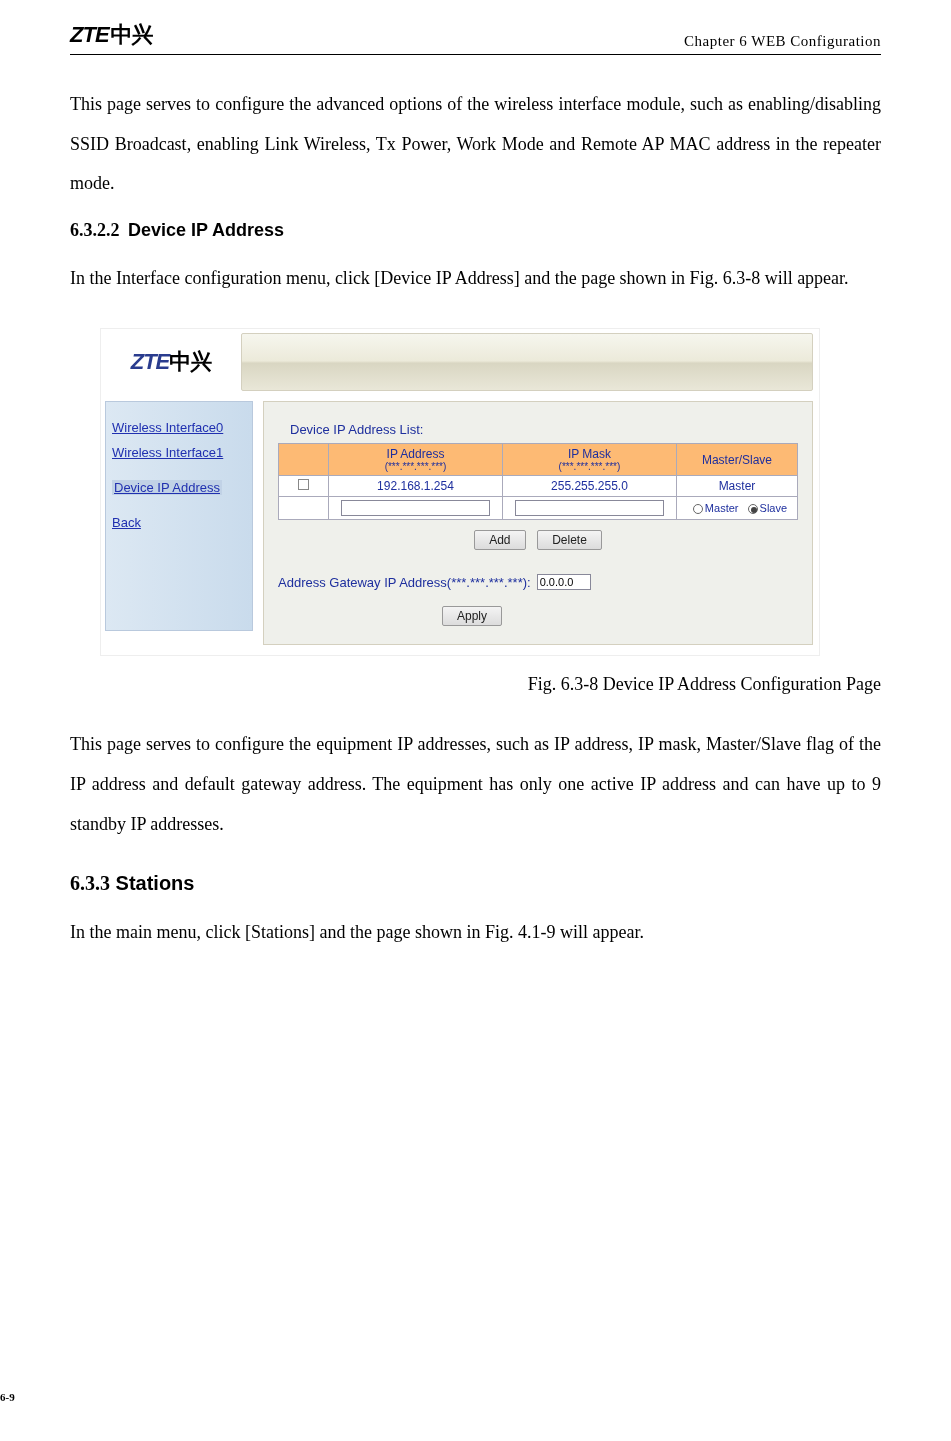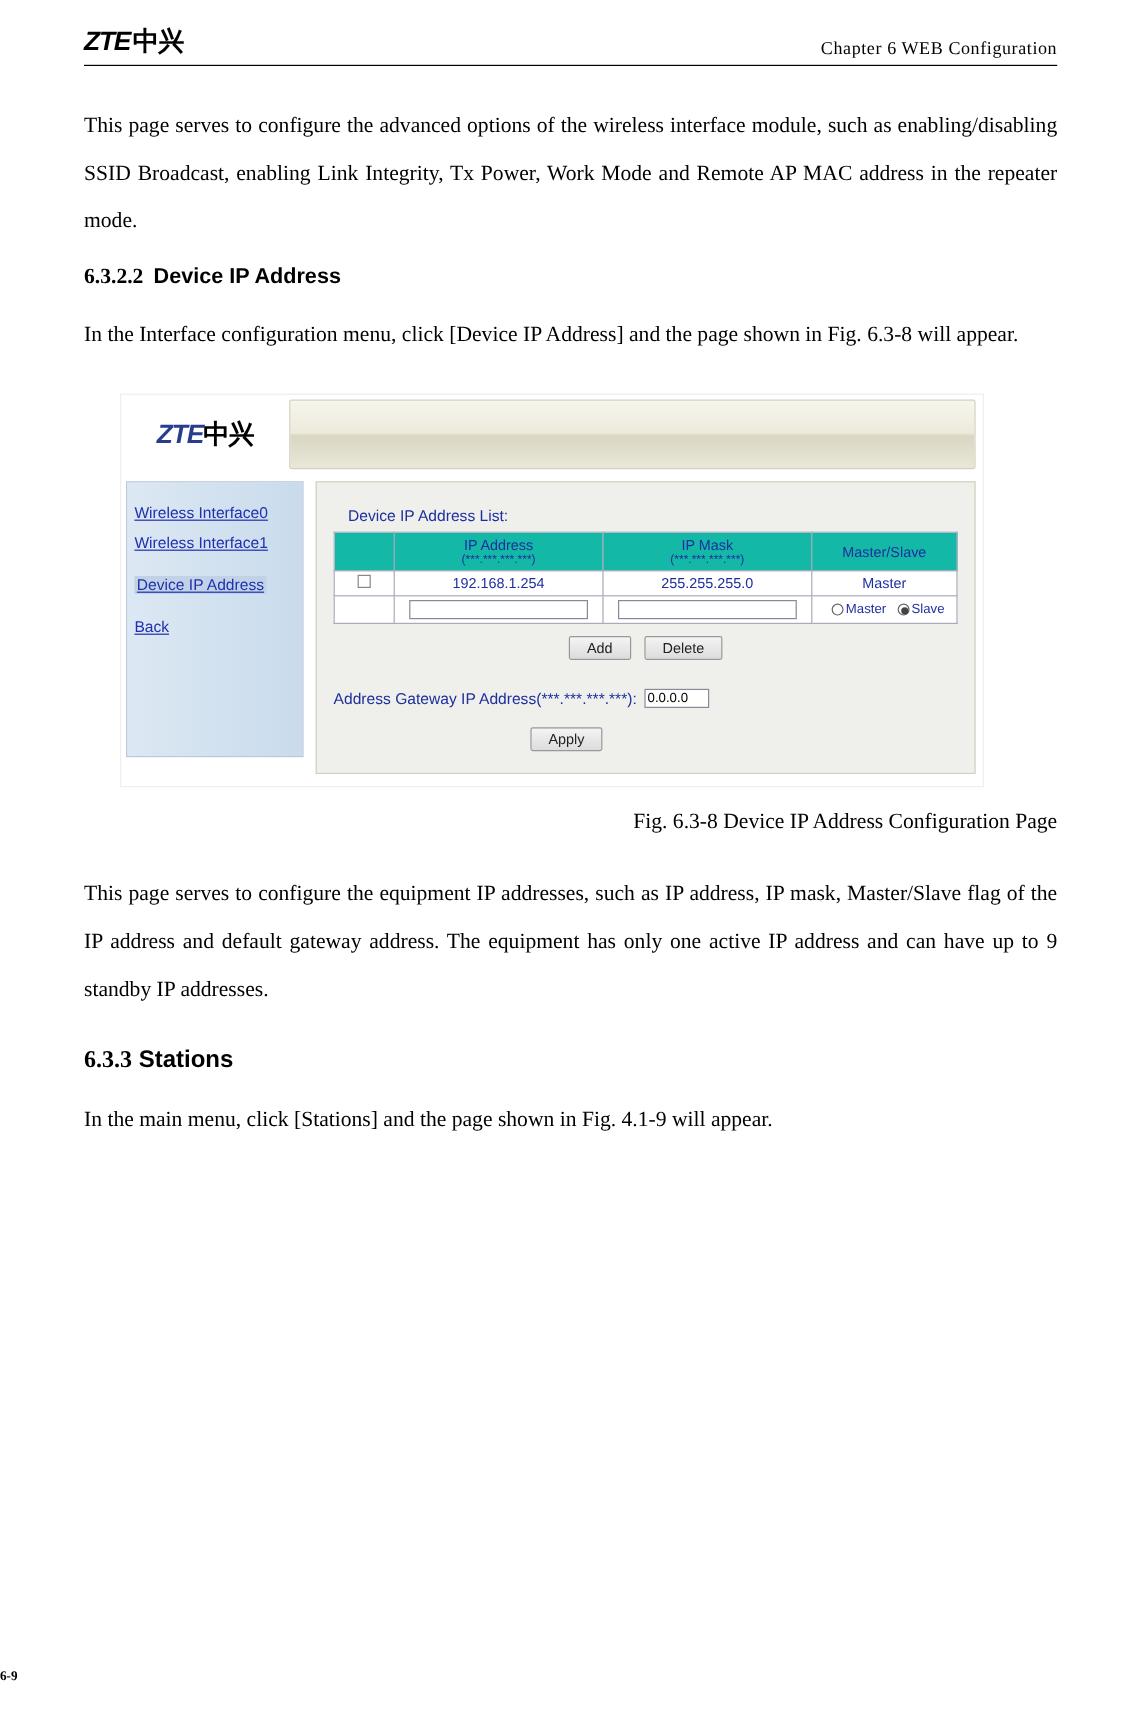--- a/index.html
+++ b/index.html
@@ -169,21 +169,21 @@
     color: #1e2f9e;
     background: #fff;
   }
   table.ip th, table.ip td {
     border: 1px solid #aab;
     padding: 3px 4px;
     text-align: center;
     font-weight: normal;
     vertical-align: middle;
   }
-  table.ip th { background:#14b8a6; }
+  table.ip th { background:#fdba74; }
   table.ip .sub { font-size:10px; display:block; }
   .chk {
     display:inline-block; width:11px; height:11px;
     border:1px solid #888; background:#fff;
   }
   .txtin {
     height:16px; border:1px solid #889; width:90%; background:#fff;
     font-family: Arial; font-size:11px; padding:0 2px;
   }
   .txtin.sm { width:54px; }
@@ -229,21 +229,21 @@
 
 <div class="page">
 
   <div class="header">
     <span class="logo">
       <span>ZTE</span><span class="logo-cn">中兴</span>
     </span>
     <span class="chap">Chapter 6 WEB Configuration</span>
   </div>
 
-  <p class="para body-indent">This page serves to configure the advanced options of the wireless interface module, such as enabling/disabling SSID Broadcast, enabling Link Integrity, Tx Power, Work Mode and Remote AP MAC address in the repeater mode.</p>
+  <p class="para body-indent">This page serves to configure the advanced options of the wireless interface module, such as enabling/disabling SSID Broadcast, enabling Link Wireless, Tx Power, Work Mode and Remote AP MAC address in the repeater mode.</p>
 
   <div class="h-sub">
     <span class="num">6.3.2.2</span>
     <span class="ttl">Device IP Address</span>
   </div>
 
   <p class="para body-indent">In the Interface configuration menu, click [Device IP Address] and the page shown in Fig. 6.3-8 will appear.</p>
 
   <div class="figure">
     <div class="fig-top">

